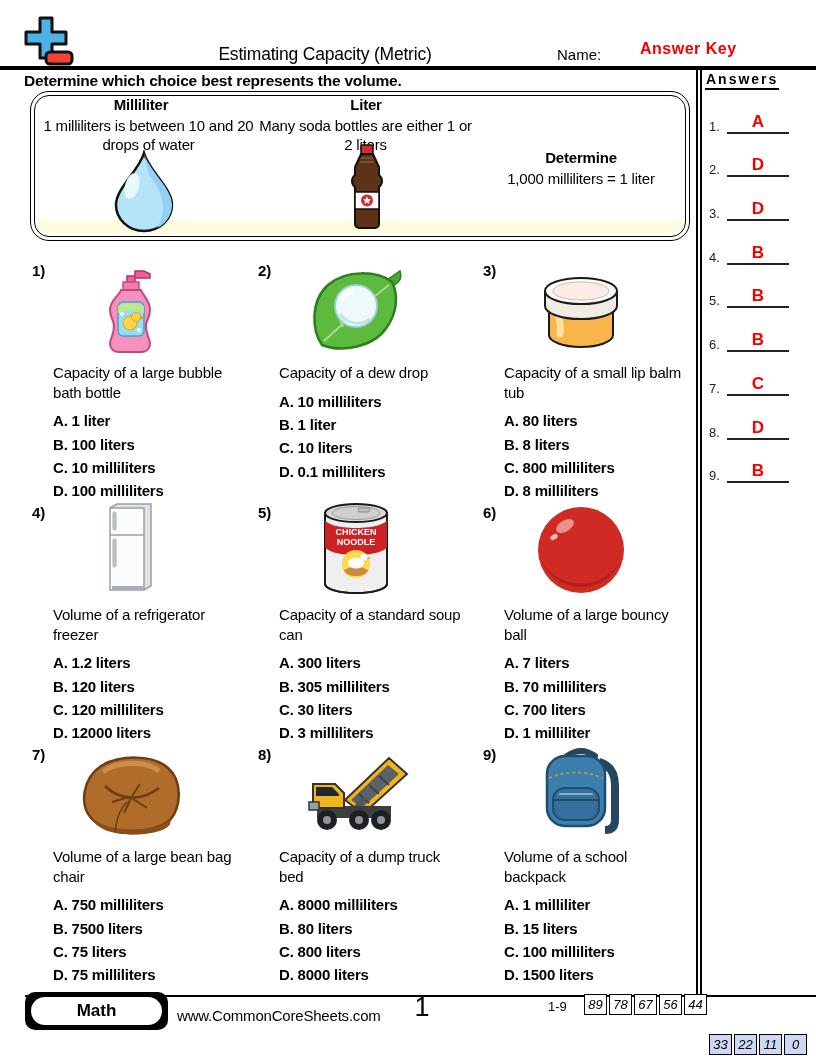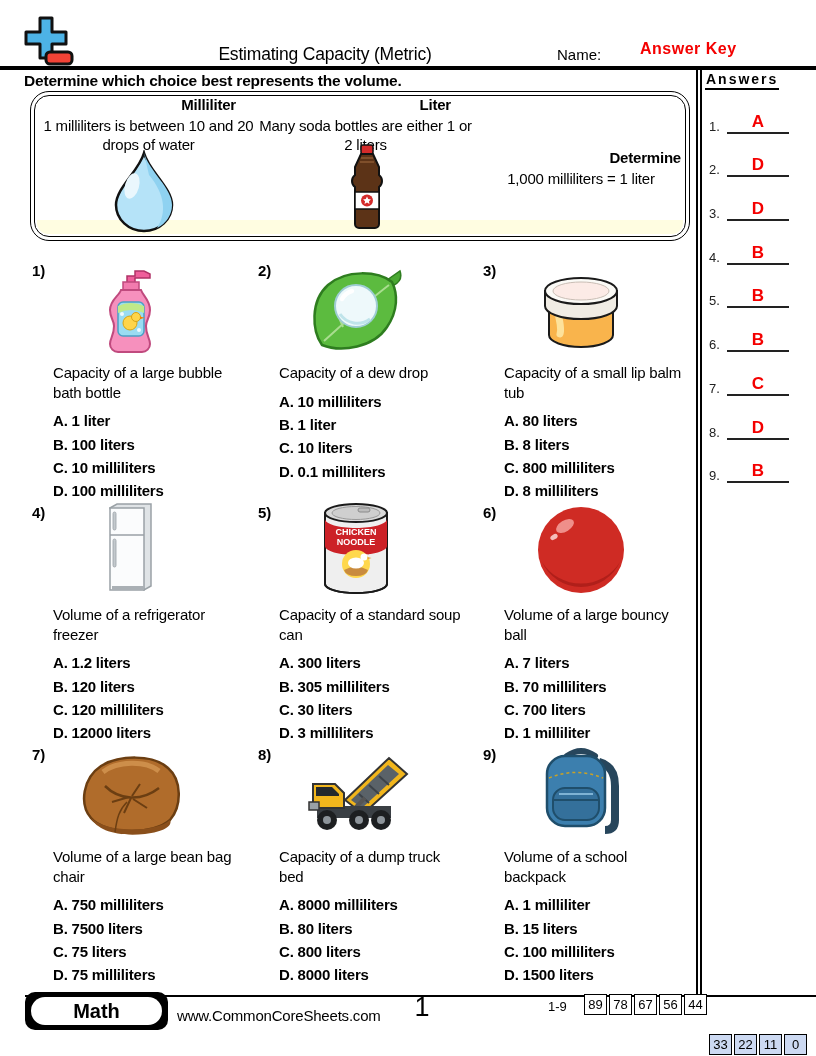--- a/index.html
+++ b/index.html
@@ -11,21 +11,21 @@
          font-size:17.5px;letter-spacing:-0.2px;white-space:nowrap;}
   .name-label{position:absolute;left:557px;top:46px;font-size:15px;}
   .answer-key{position:absolute;left:640px;top:40px;font-size:16px;font-weight:bold;color:#f40000;letter-spacing:.5px;}
   .header-rule{position:absolute;left:0;top:66px;width:816px;height:4px;background:#000;}
   .instructions{position:absolute;left:24px;top:72px;font-size:15.5px;font-weight:bold;letter-spacing:-0.2px;}
   
   .info-box{position:absolute;left:30px;top:91px;width:658px;height:148px;
             border:1.5px solid #000;border-radius:19px;}
   .info-inner{position:absolute;inset:3px;border:1.5px solid #000;border-radius:15px;}
   .info-strip{position:absolute;left:6px;right:6px;bottom:6px;height:14px;background:#fffde1;border-radius:0 0 11px 11px;}
-  .ib-title{position:absolute;font-size:15px;font-weight:bold;text-align:right;letter-spacing:-0.2px;}
+  .ib-title{position:absolute;font-size:15px;font-weight:bold;text-align:center;letter-spacing:-0.2px;}
   .ib-desc{position:absolute;font-size:15px;line-height:19px;text-align:center;letter-spacing:-0.2px;}
   .ml-title{left:15px;top:4px;width:190px;}
   .ml-desc{left:10px;top:24px;width:215px;}
   .drop-svg{position:absolute;left:78px;top:58px;}
   .l-title{left:250px;top:4px;width:170px;}
   .l-desc{left:227px;top:24px;width:215px;}
   .bottle-svg{position:absolute;left:315px;top:52px;}
   .rem-title{left:450px;top:57px;width:200px;}
   .rem-desc{left:440px;top:77px;width:220px;}
   
@@ -43,27 +43,27 @@
   .qcell{position:absolute;width:222px;}
   .qnum{position:absolute;left:2px;top:2px;font-size:15px;font-weight:bold;}
   .qimg{width:200px;height:94px;display:flex;align-items:flex-end;justify-content:center;}
   .qprompt{margin:9px 0 0 23px;width:182px;font-size:15px;line-height:19.5px;letter-spacing:-0.2px;}
   .qchoices{margin:7px 0 0 23px;font-size:15px;letter-spacing:-0.2px;font-weight:bold;}
   .qchoices .qchoice{height:23.4px;display:flex;align-items:center;}
   
   .footer-rule{position:absolute;left:25px;top:995px;width:791px;height:2px;background:#000;}
   .math-badge{position:absolute;left:25px;top:992px;width:143px;height:38px;background:#000;border-radius:10px;}
   .math-pill{position:absolute;inset:5px 6px;background:#fff;border-radius:15px;
-             display:flex;align-items:center;justify-content:center;font-size:20px;font-weight:bold;}
+             display:flex;align-items:center;justify-content:center;font-size:17px;font-weight:bold;}
   .site{position:absolute;left:177px;top:1007px;font-size:15px;letter-spacing:-0.2px;}
   .page-num{position:absolute;left:400px;top:992px;width:44px;text-align:center;font-size:27px;}
   .range{position:absolute;left:548px;top:999px;font-size:13px;}
   .score-table{position:absolute;left:584px;top:994px;display:flex;gap:2px;}
   .score-cell{width:21px;height:19px;border:1.5px solid #000;background:#fff;
-              display:flex;align-items:center;justify-content:center;font-size:13px;}
+              display:flex;align-items:center;justify-content:center;font-size:13px;font-style:italic;}
   .score-cell.shaded{background:#ccd9f2;margin-top:40px;}
 </style>
 </head>
 <body>
 
 <div class="page">
 
   <div class="logo">
     <svg width="55" height="52" viewBox="0 0 55 52">
       <path d="M20 2 h12 v14 h14 v12 h-14 v14 h-12 v-14 H6 V16 h14 Z" fill="#4db3e6" stroke="#111" stroke-width="3" stroke-linejoin="round"></path>

